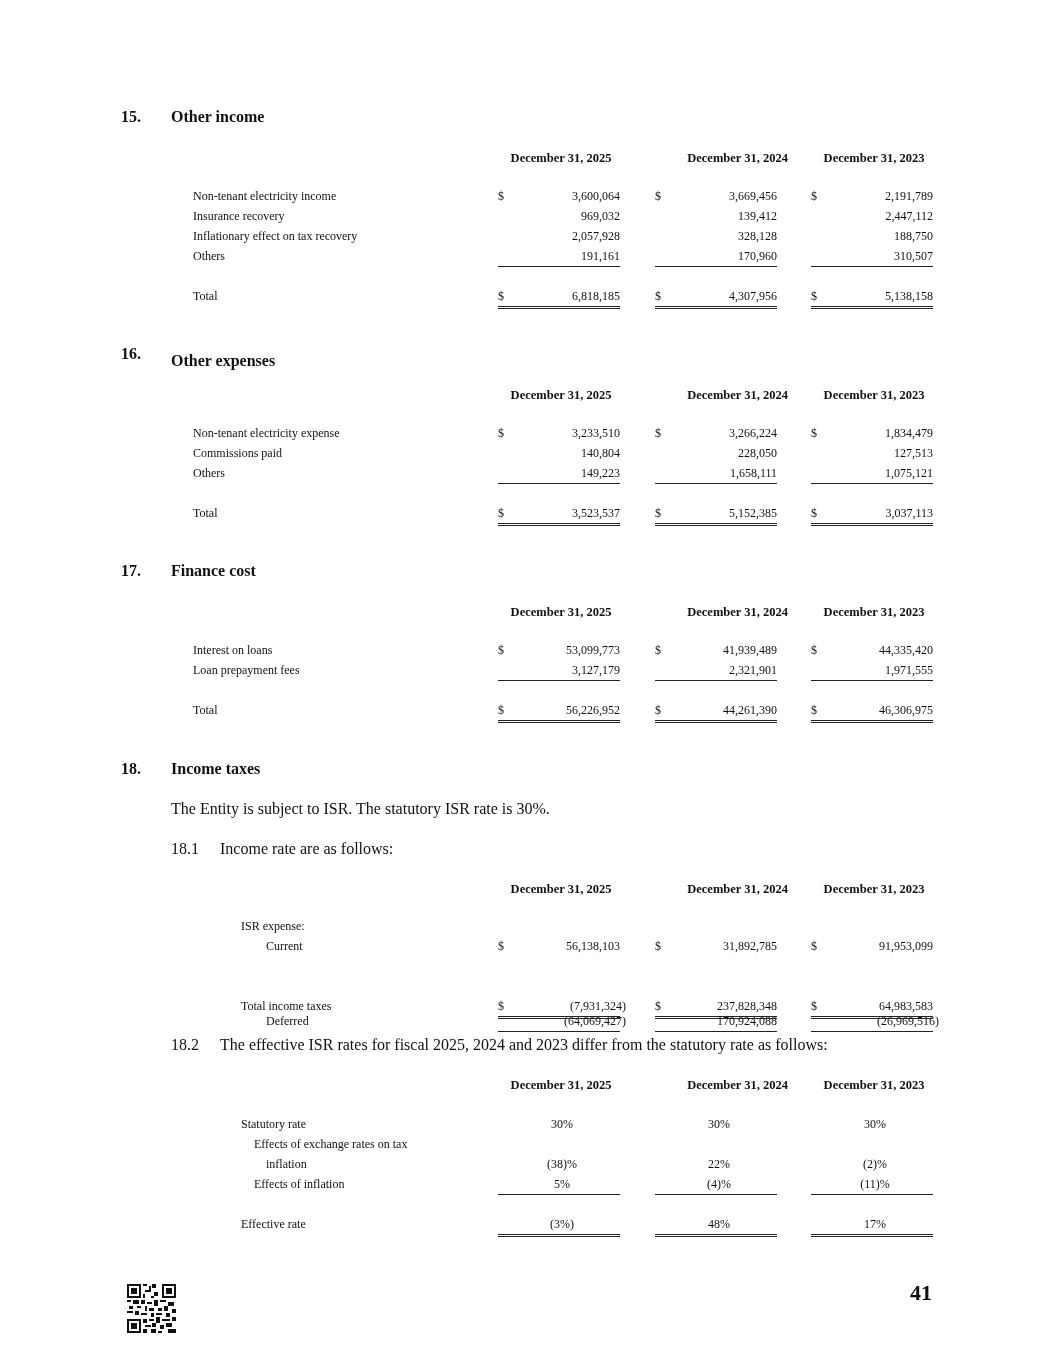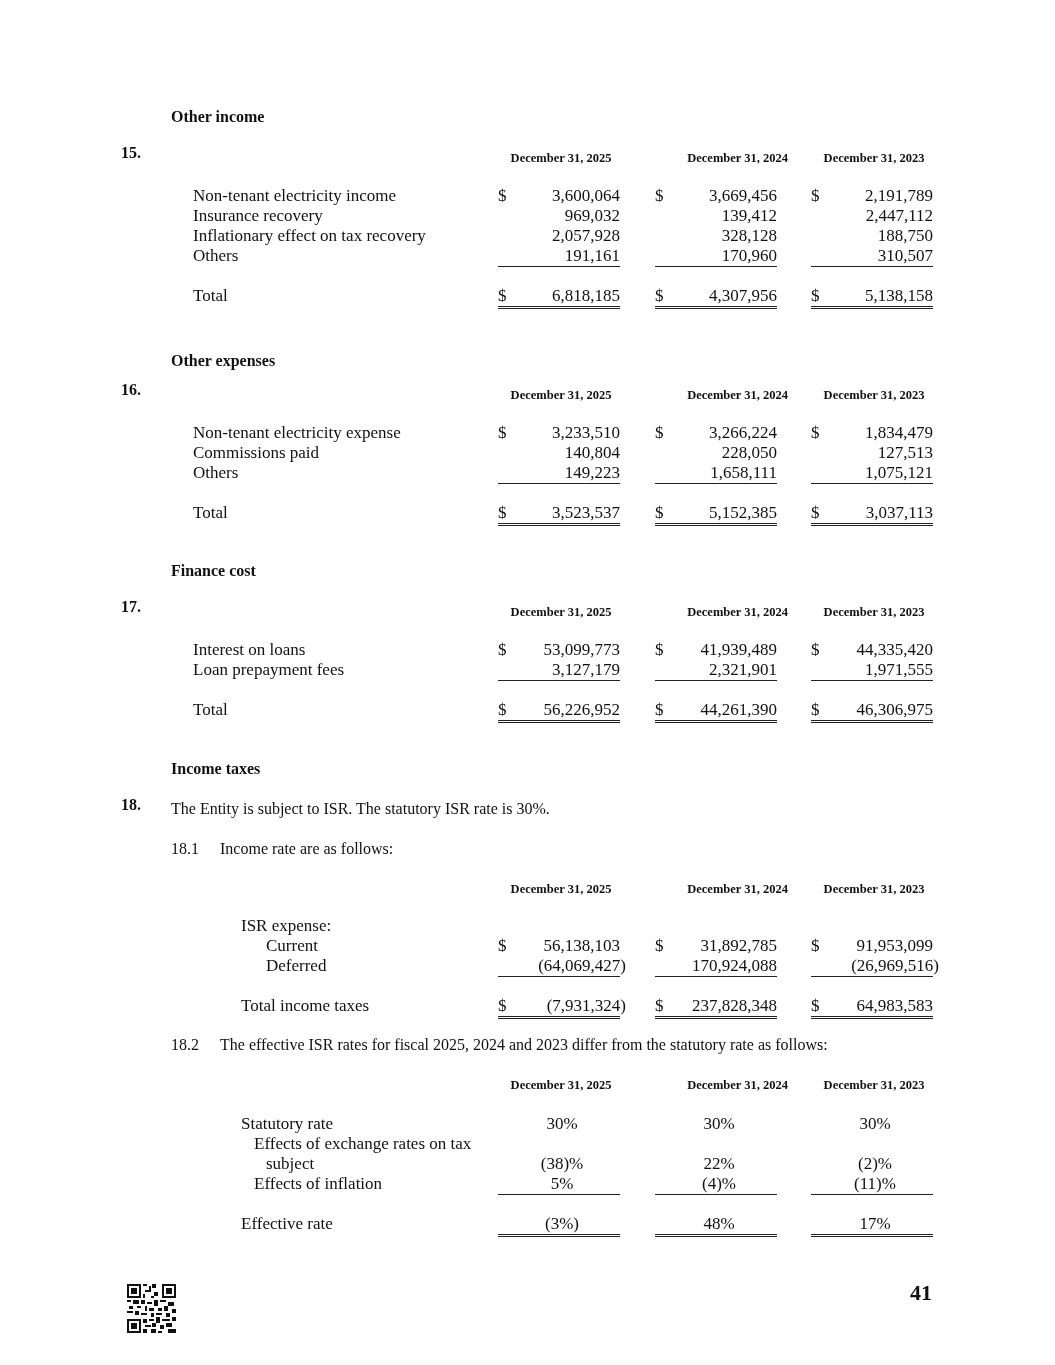--- a/index.html
+++ b/index.html
@@ -1,24 +1,24 @@
 <!DOCTYPE html>
 <html><head>
 <meta charset="utf-8">
 <style>
   html, body { margin: 0; padding: 0; background: #ffffff; }
   body {
     width: 1055px; height: 1365px; position: relative; overflow: hidden;
     font-family: "Liberation Serif", "DejaVu Serif", serif; color: #111;
   }
-  .sec-num { position: absolute; left: 121px; font-weight: bold; font-size: 16px; margin-top: 36px; }
+  .sec-num { position: absolute; left: 121px; font-weight: bold; font-size: 16px; }
   .sec-title { position: absolute; left: 171px; font-weight: bold; font-size: 16px; }
   .hdr { position: absolute; font-weight: bold; font-size: 12.5px; text-align: center; width: 140px; }
   .h1 { left: 491px; } .h2 { left: 648px; text-align: right; } .h3 { left: 804px; }
-  .row { position: absolute; left: 0; width: 1055px; height: 20px; font-size: 17px; line-height: 20px; }
+  .row { position: absolute; left: 0; width: 1055px; height: 20px; font-size: 12px; line-height: 20px; }
   .lbl { position: absolute; white-space: nowrap; }
   .cell { position: absolute; height: 20px; width: 122px; }
   .c1 { left: 498px; } .c2 { left: 655px; } .c3 { left: 811px; }
   .cur { position: absolute; left: 0; }
   .val { position: absolute; right: 0; text-align: right; white-space: nowrap; }
   .val.paren { right: -6px; }
   .center .val { right: auto; left: 0; width: 128px; text-align: center; }
   .ul { border-bottom: 1px solid #222; }
   .dul { border-bottom: 3px double #222; }
   .para { position: absolute; font-size: 16px; white-space: nowrap; }
@@ -233,21 +233,21 @@
     </span>
   <span class="cell c2">
       <span class="cur">$</span>
       <span class="val">31,892,785</span>
     </span>
   <span class="cell c3">
       <span class="cur">$</span>
       <span class="val">91,953,099</span>
     </span>
 </div>
-<div class="row" style="top:956px">
+<div class="row" style="top:1011px">
   <span class="lbl" style="left:266px">Deferred</span>
   <span class="cell c1 ul">
       <span class="val paren">(64,069,427)</span>
     </span>
   <span class="cell c2 ul">
       <span class="val">170,924,088</span>
     </span>
   <span class="cell c3 ul">
       <span class="val paren">(26,969,516)</span>
     </span>
@@ -284,21 +284,21 @@
       <span class="val">30%</span>
     </span>
   <span class="cell c3 center">
       <span class="val">30%</span>
     </span>
 </div>
 <div class="row" style="top:1134px">
   <span class="lbl" style="left:254px">Effects of exchange rates on tax</span>
 </div>
 <div class="row" style="top:1154px">
-  <span class="lbl" style="left:266px">subject</span>
+  <span class="lbl" style="left:266px">inflation</span>
   <span class="cell c1 center">
       <span class="val">(38)%</span>
     </span>
   <span class="cell c2 center">
       <span class="val">22%</span>
     </span>
   <span class="cell c3 center">
       <span class="val">(2)%</span>
     </span>
 </div>

